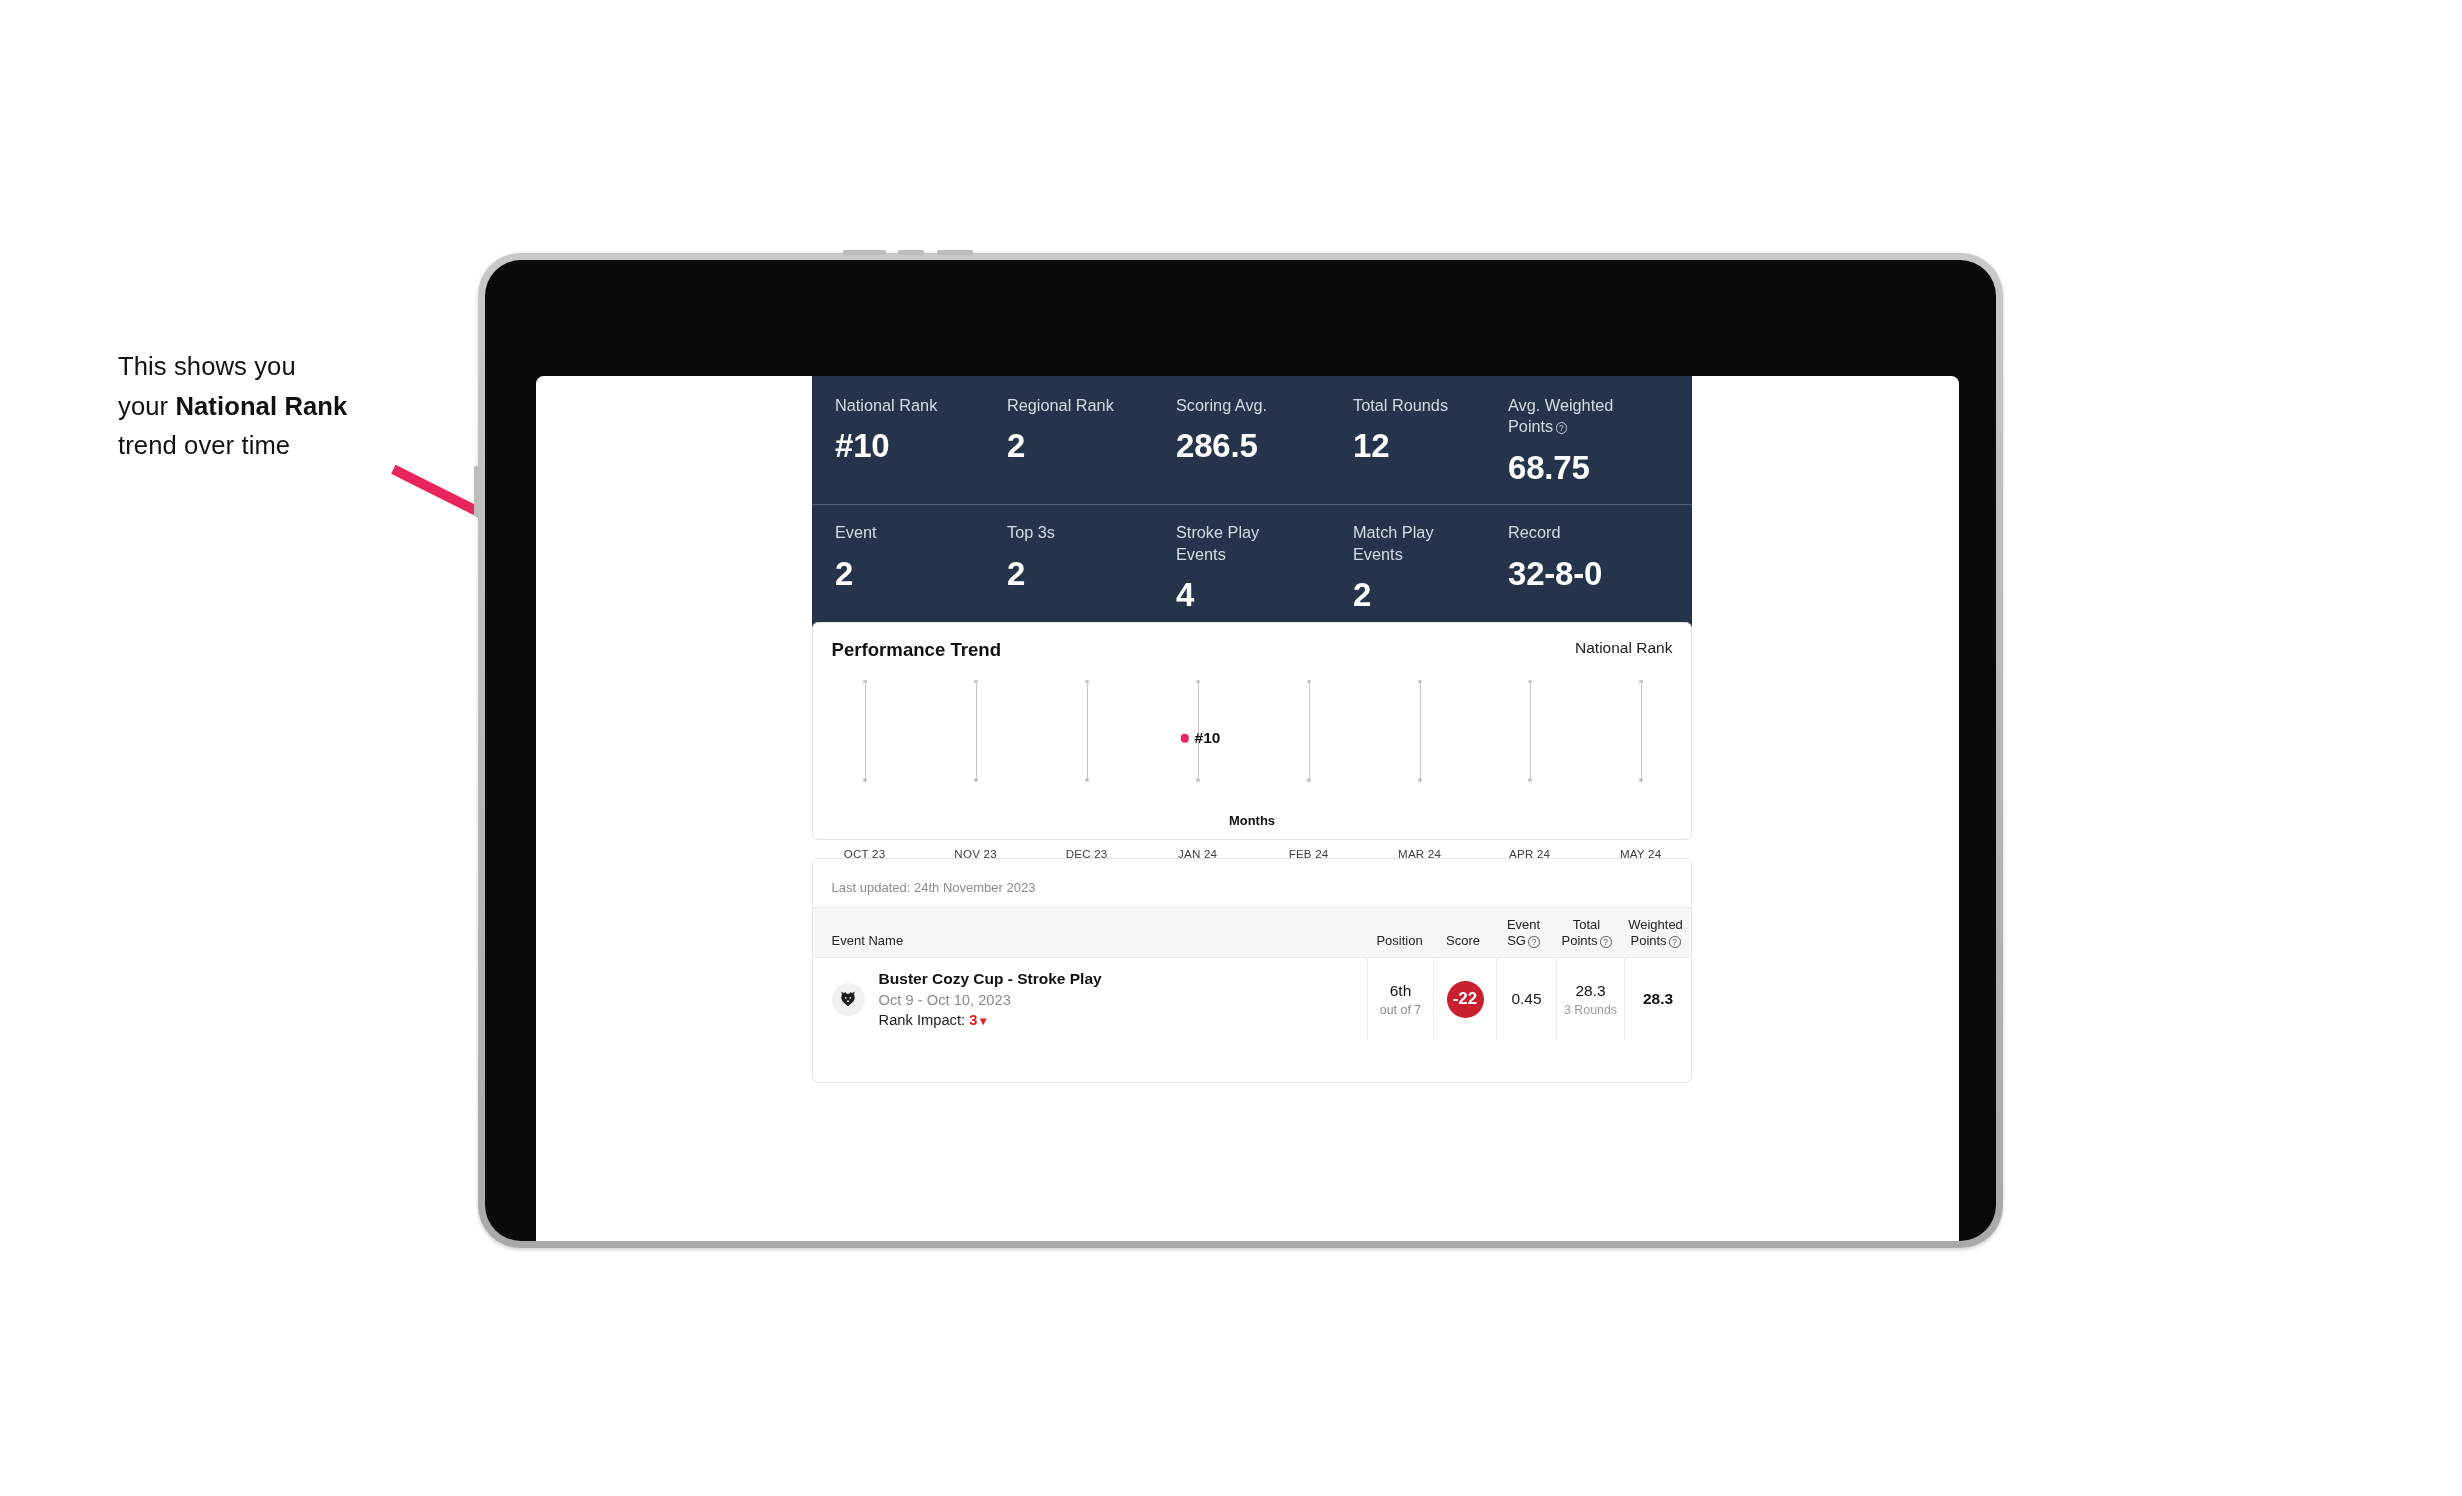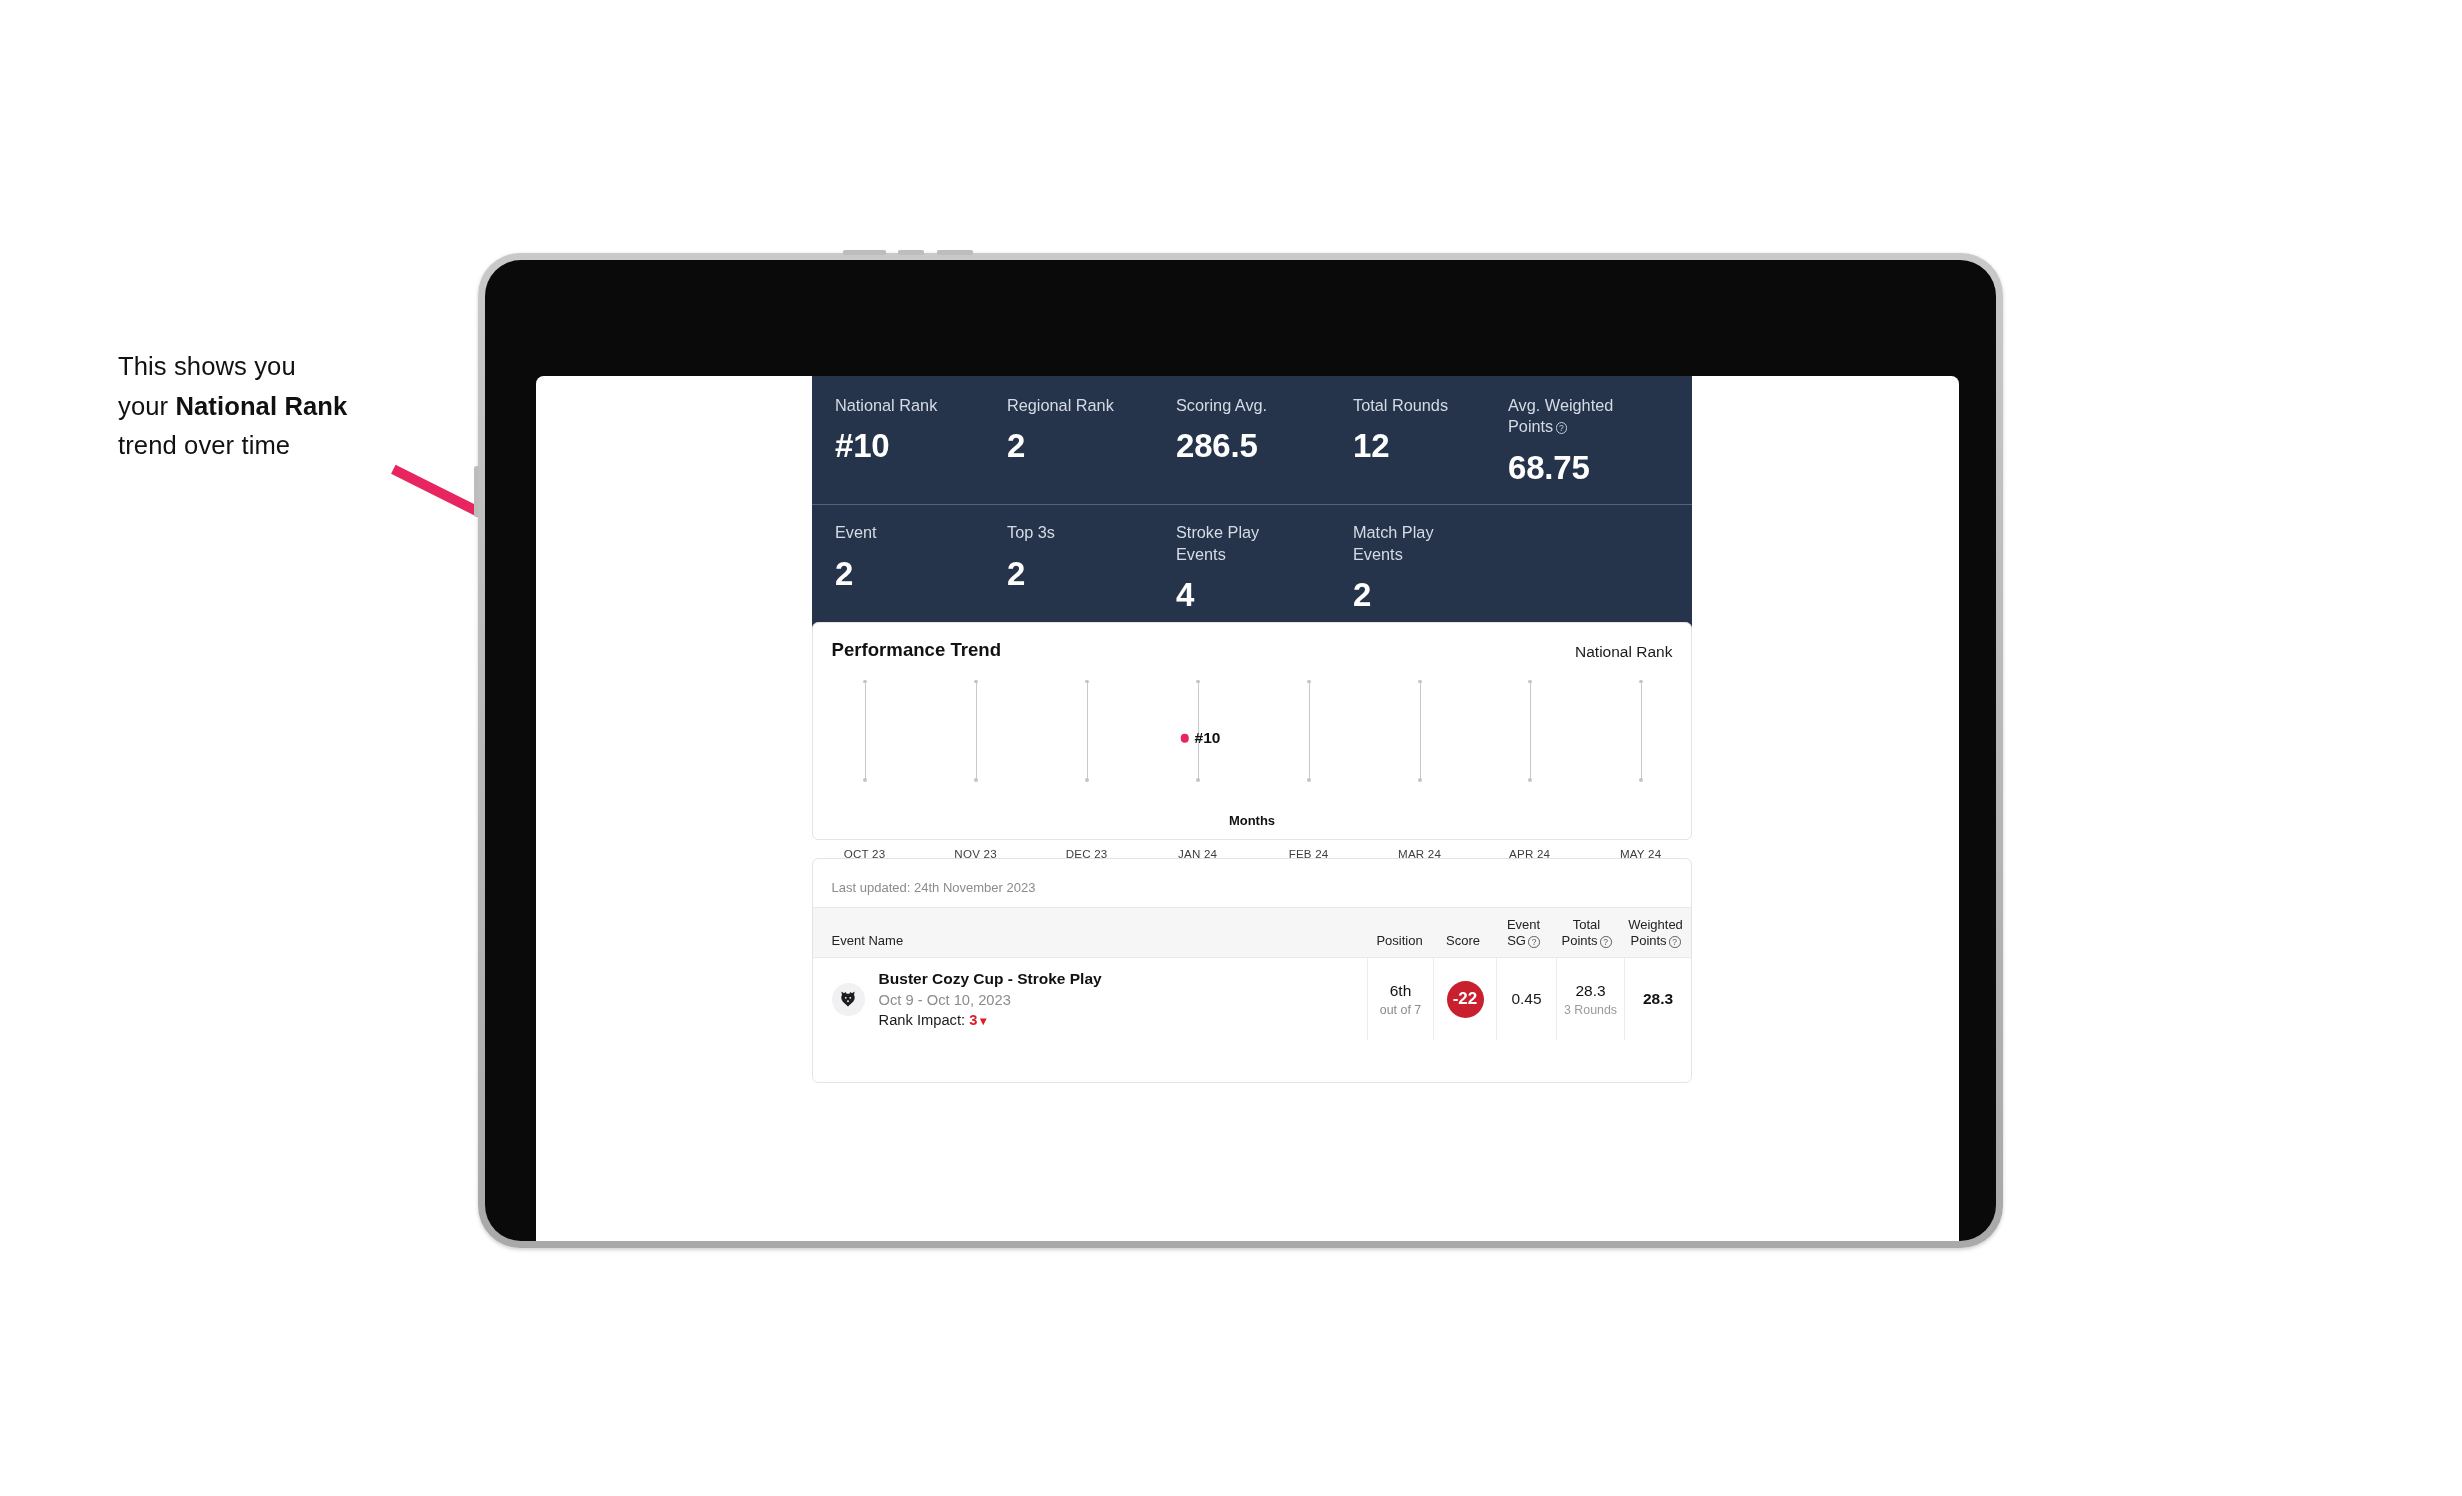--- a/index.html
+++ b/index.html
@@ -153,21 +153,21 @@
     position: absolute;
     background: #ffffff;
     border: 0.8px solid #e4e4e7;
     border-radius: 6.2px;
   }
 
   
   .trend-card { left: 276px; top: 246px; width: 880px; height: 218px; }
   .trend-head {
     display: flex;
-    align-items: flex-end;
+    align-items: flex-start;
     justify-content: space-between;
     padding: 15.5px 18.6px 0 18.6px;
   }
   .trend-title { font-size: 18.6px; font-weight: 700; color: #111; }
   .trend-legend { font-size: 15.5px; color: #1b1b1b; font-weight: 400; }
 
   .chart-area {
     position: absolute;
     left: 18.6px;
     top: 58px;
@@ -386,20 +386,24 @@
               <div class="stat-label">Top 3s</div>
               <div class="stat-value">2</div>
             </div>
             <div class="stat-cell c3">
               <div class="stat-label">Stroke Play Events</div>
               <div class="stat-value">4</div>
             </div>
             <div class="stat-cell c4">
               <div class="stat-label">Match Play Events</div>
               <div class="stat-value">2</div>
+            </div>
+            <div class="stat-cell c5">
+              <div class="stat-label">Record</div>
+              <div class="stat-value">32-8-0</div>
             </div>
           </div>
         </div>
 
         <div class="card trend-card">
           <div class="trend-head">
             <div class="trend-title">Performance Trend</div>
             <div class="trend-legend">National Rank</div>
           </div>
           <div class="chart-area" id="chart-area">

